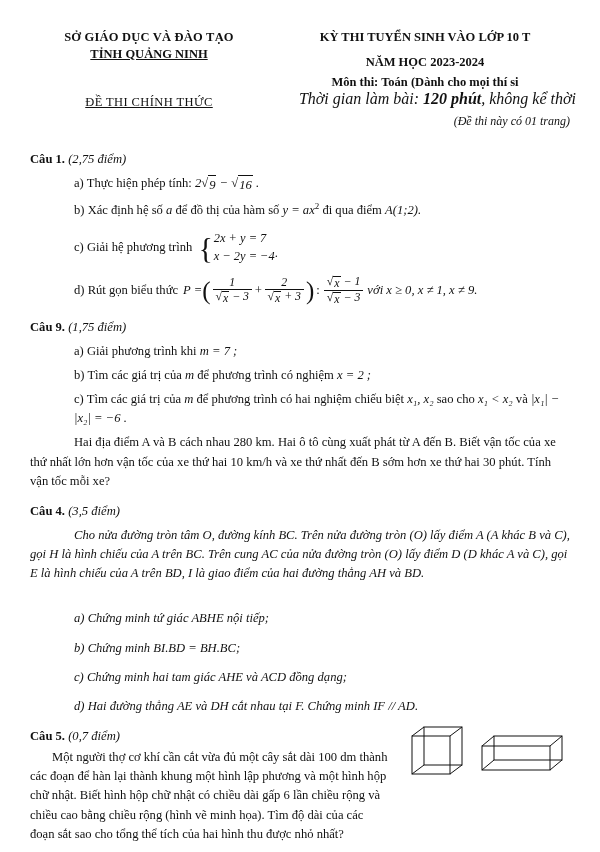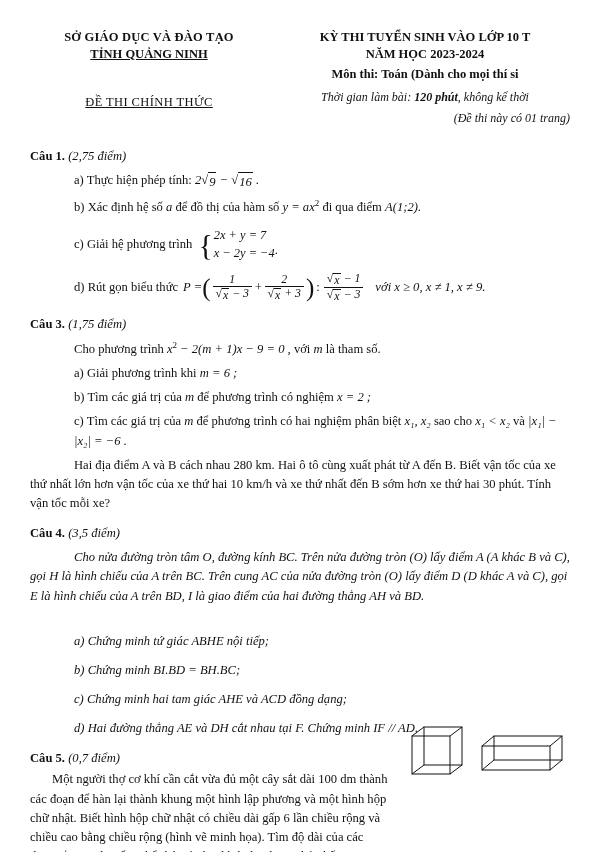--- a/index.html
+++ b/index.html
@@ -45,23 +45,23 @@
   }
   .hdr-left .line2 {
     font-weight: bold;
     margin-top: 2px;
   }
   .hdr-left .line3 {
     margin-top: 33px;
     letter-spacing: .4px;
   }
   .hdr-right .r1 { font-weight: bold; }
-  .hdr-right .r2 { font-weight: bold; margin-top: 2px; }
+  .hdr-right .r2 { font-weight: bold; margin-top: 10px; }
   .hdr-right .r3 { margin-top: 5px; }
-  .hdr-right .r4 { margin-top: 8px; font-style: italic; font-size: 12px; }
+  .hdr-right .r4 { font-style: italic; font-size: 16px; text-align: right; }
   .hdr-right .r5 { margin-top: 6px; font-style: italic; font-size: 12px; text-align: right; padding-right: 6px;}
   .it { font-style: italic; }
   
   .content {
     padding: 10px 28px 0 30px;
     font-size: 12.6px;
     line-height: 1.52;
   }
   .q-head {
     margin-top: 11px;
@@ -218,50 +218,43 @@
               <span class="num"><span class="sqrt">
                   <span class="rad">√</span>
                   <span class="arg">x</span>
                 </span> − 1</span>
               <span class="den"><span class="sqrt">
                   <span class="rad">√</span>
                   <span class="arg">x</span>
                 </span> − 3</span>
             </span>
         </span>
-        <span class="it" style="margin-left:10px;">với x ≥ 0, x ≠ 1, x ≠ 9.</span>
+        <span class="it" style="margin-left:2px;">với x ≥ 0, x ≠ 1, x ≠ 9.</span>
       </div>
     </div>
 
     <div class="q-head">
-      <span class="q-label">Câu 3.</span>
+      <span class="q-label">Câu 9.</span>
       <span class="q-points">(1,75 điểm)</span>
     </div>
     <div class="indent-body">
       <div class="para">
-        <span>Cho phương trình</span>
-        <span class="math">x<span class="sup nostyle">2</span> − 2(m + 1)x − 9 = 0 ,</span>
-        <span>với</span>
-        <span class="math">m</span>
-        <span>là tham số.</span>
-      </div>
-      <div class="para">
         <span>a) Giải phương trình khi</span>
-        <span class="math">m = 6 ;</span>
+        <span class="math">m = 7 ;</span>
       </div>
       <div class="para">
         <span>b) Tìm các giá trị của</span>
         <span class="math">m</span>
         <span>để phương trình có nghiệm</span>
         <span class="math">x = 2 ;</span>
       </div>
       <div class="para">
         <span>c) Tìm các giá trị của</span>
         <span class="math">m</span>
-        <span>để phương trình có hai nghiệm phân biệt</span>
+        <span>để phương trình có hai nghiệm chiếu biệt</span>
         <span class="math">x₁, x₂</span>
         <span>sao cho</span>
         <span class="math">x₁ &lt; x₂</span>
         <span>và</span>
         <span class="math">|x₁| − |x₂| = −6 .</span>
       </div>
     </div>
 
     <div class="indent-body" style="text-indent:44px; padding-left:0;">
       <div class="para">Hai địa điểm A và B cách nhau 280 km. Hai ô tô cùng xuất phát từ A đến B. Biết vận tốc của xe thứ nhất lớn hơn vận tốc của xe thứ hai 10 km/h và xe thứ nhất đến B sớm hơn xe thứ hai 30 phút. Tính vận tốc mỗi xe?</div>

